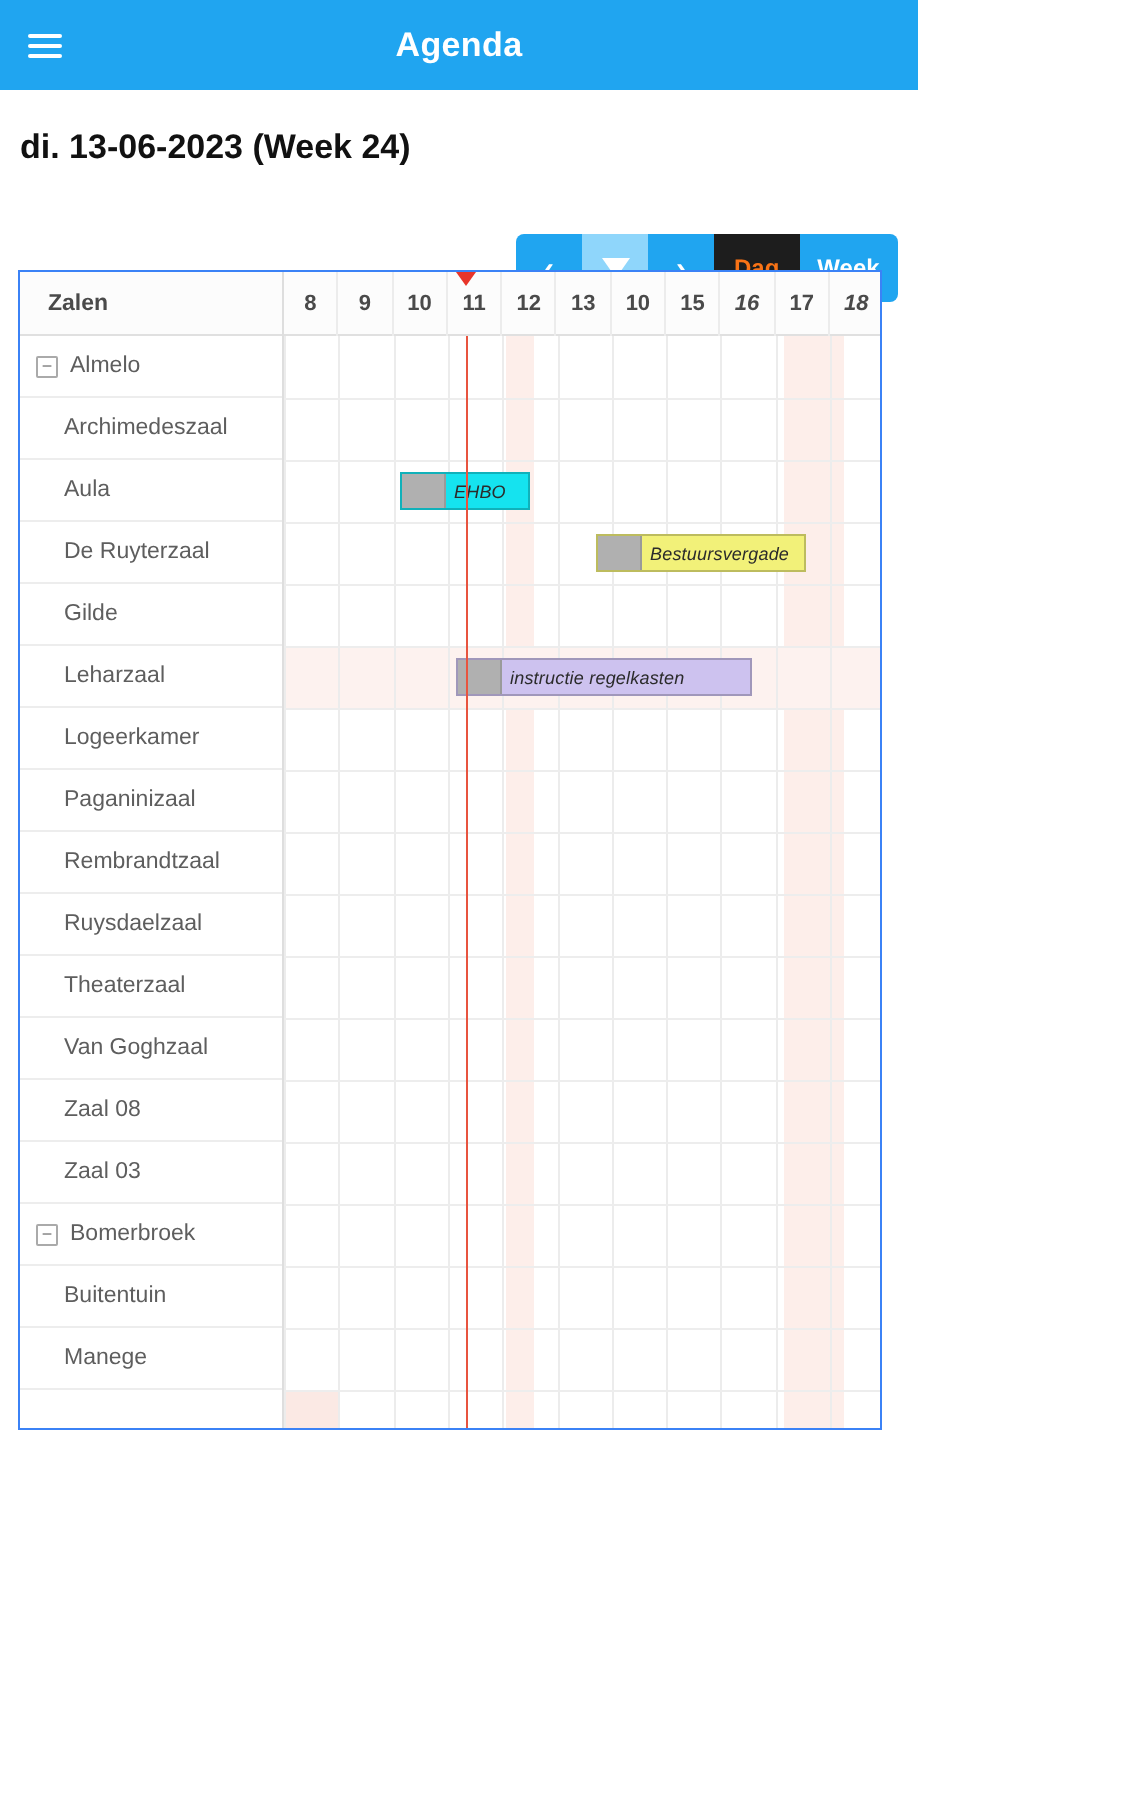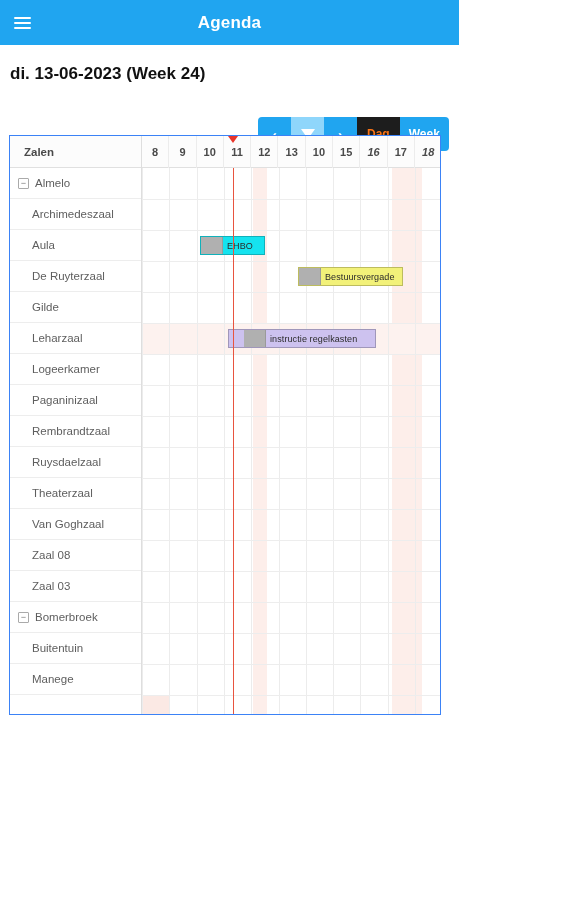--- a/index.html
+++ b/index.html
@@ -170,20 +170,21 @@
   }
   .ev-handle {
     width: 22px; height: 100%;
     background: #b0b0b0; flex: 0 0 auto;
     border-right: 1px solid rgba(0,0,0,.12);
   }
   .ev-label {
     font-size: 9px; color: #2b2b2b;
     padding-left: 4px; white-space: nowrap; overflow: hidden;
     letter-spacing: .1px;
+    font-style: italic;
   }
 </style>
 </head>
 <body>
 
 <div class="appbar">
   <div class="hamburger">
     <span></span>
     <span></span>
     <span></span>
@@ -320,21 +321,21 @@
         </div>
       <div class="grid-area" id="grid-area">
           <div class="event" style="left: 58px; width: 65px; top: 68px; background: rgb(21, 227, 239);">
             <div class="ev-handle"></div>
             <div class="ev-label">EHBO</div>
           </div>
           <div class="event" style="left: 156px; width: 105px; top: 99px; background: rgb(242, 241, 121);">
             <div class="ev-handle"></div>
             <div class="ev-label">Bestuursvergade</div>
           </div>
-          <div class="event" style="left: 86px; width: 148px; top: 161px; background: rgb(205, 194, 239); padding-left: 15px;">
+          <div class="event" style="left: 86px; width: 148px; top: 161px; background: rgb(205, 194, 239);">
             <div class="ev-handle"></div>
             <div class="ev-label">instructie regelkasten</div>
           </div>
           <div class="nowline" style="left: 91px;"></div>
         </div>
     </div>
 
   </div>
 </div>
 

